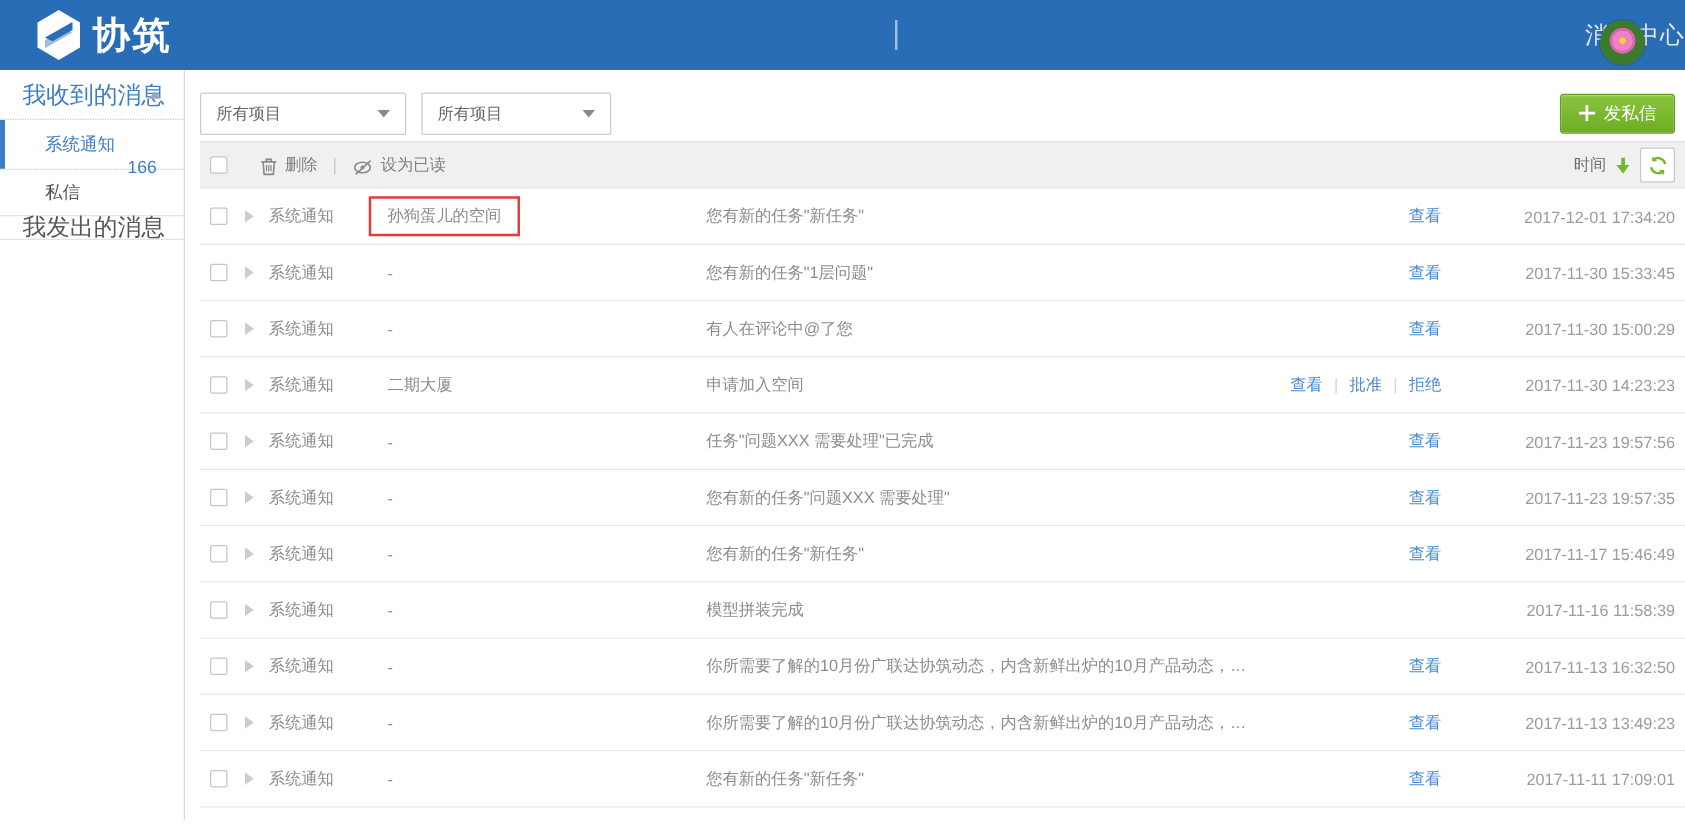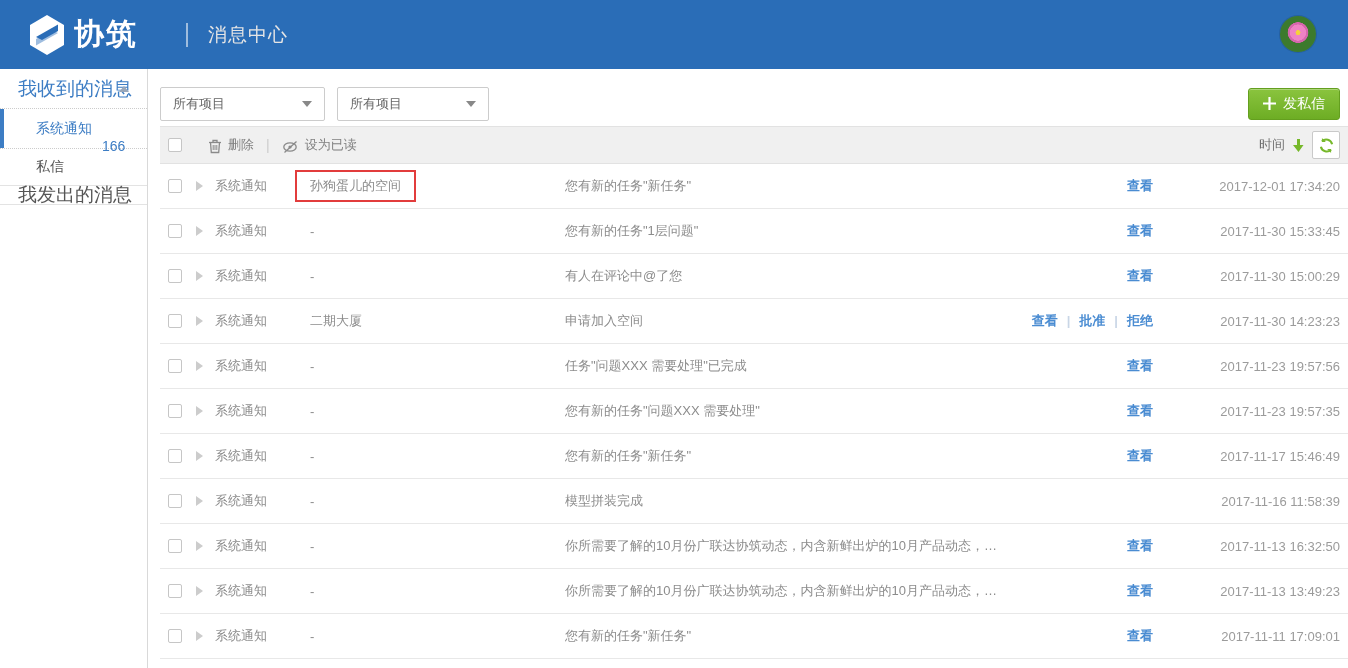--- a/index.html
+++ b/index.html
@@ -1,20 +1,20 @@
 <!DOCTYPE html>
 <html><head>
 <meta charset="utf-8">
 <style>
   * { margin:0; padding:0; box-sizing:border-box; }
   html,body { width:1348px; height:668px; overflow:hidden; background:#fff;
               font-family:"Liberation Sans","DejaVu Sans",sans-serif; }
 
   
-  .header { height:69px; background:#2a6db7; display:flex; align-items:center; position:relative; }
+  .header { height:56px; background:#2a6db7; display:flex; align-items:center; position:relative;justify-content:space-between; }
   .logo-wrap { display:flex; align-items:center; margin-left:28px; }
   .logo-mark { margin-right:8px; }
   .logo-text { color:#fff; font-size:30px; font-weight:bold; letter-spacing:2px; }
   .title-divider { width:2px; height:24px; background:rgba(255,255,255,.55); margin-left:48px; }
   .page-title { color:#e5e5e5; font-size:19px; margin-left:20px; letter-spacing:1px; }
   .avatar { position:absolute; right:32px; top:16px; width:36px; height:36px; border-radius:50%;
             background:radial-gradient(circle at 50% 46%, #f6d03c 0 9%, #ee82c4 10% 30%, #d666ad 31% 38%, #3c7a2d 40% 100%);
             box-shadow:0 0 0 1px rgba(0,0,0,.12); cursor:pointer; }
 
   
@@ -64,21 +64,21 @@
   .row { height:45px; display:flex; align-items:center; border-bottom:1px solid #e8e8e8;
          padding-left:8px; font-size:13px; color:#8c8c8c; background:#fff; }
   .row .checkbox { margin-right:14px; }
   .expand { width:0; height:0; border-top:5px solid transparent; border-bottom:5px solid transparent;
             border-left:7px solid #ccc; margin-right:12px; flex:none; cursor:pointer; }
   .col-type { width:95px; flex:none; }
   .col-space { width:255px; flex:none; }
   .space-text { display:inline-block; }
   .space-text.annotated { border:2px solid #e23c3c; padding:5px 13px; margin-left:-15px; }
   .col-msg { flex:1; min-width:0; white-space:nowrap; overflow:hidden; text-overflow:ellipsis; }
-  .col-actions { width:145px; flex:none; text-align:right; white-space:nowrap;font-weight:bold; }
+  .col-actions { width:145px; flex:none; text-align:right; white-space:nowrap; }
   .col-actions .link { color:#4a8cd2; text-decoration:none; cursor:pointer; }
   .col-actions .sep { color:#c9d6e6; margin:0 9px; }
   .col-time { width:195px; flex:none; text-align:right; padding-right:8px; color:#9b9b9b; }
   svg { display:block; }
 </style>
 </head>
 <body>
 
 <div class="header">
   <div class="logo-wrap">

